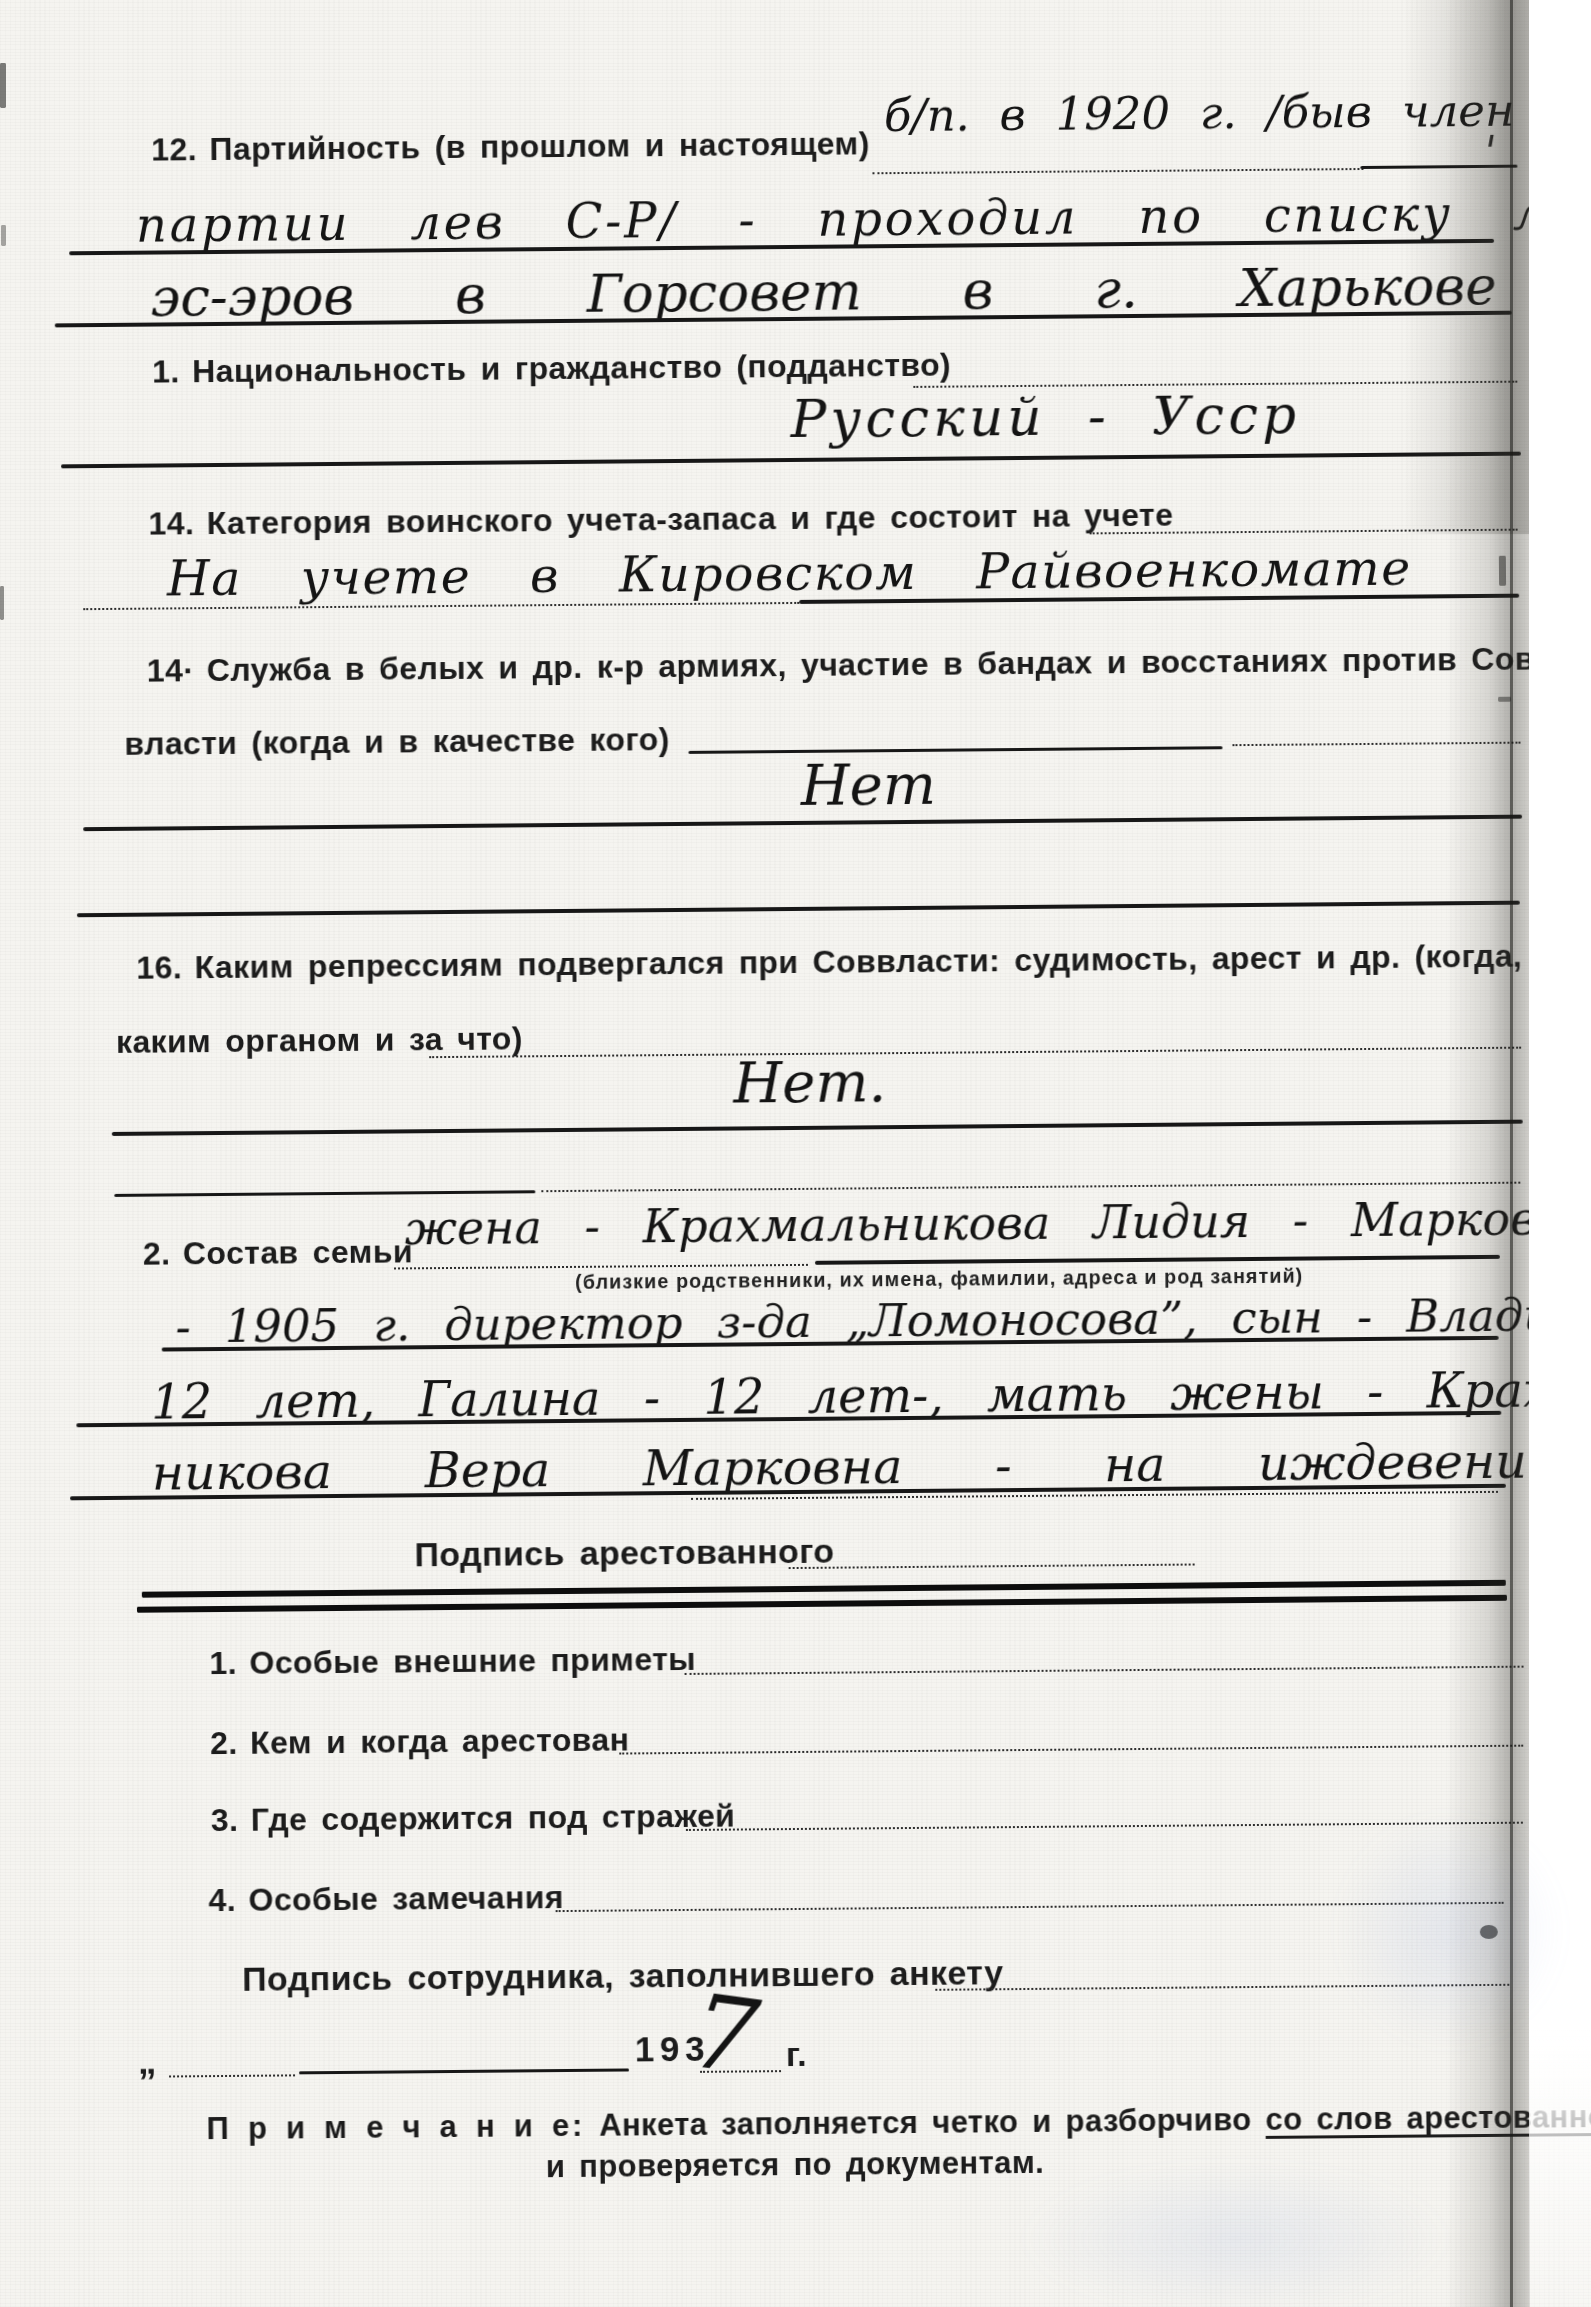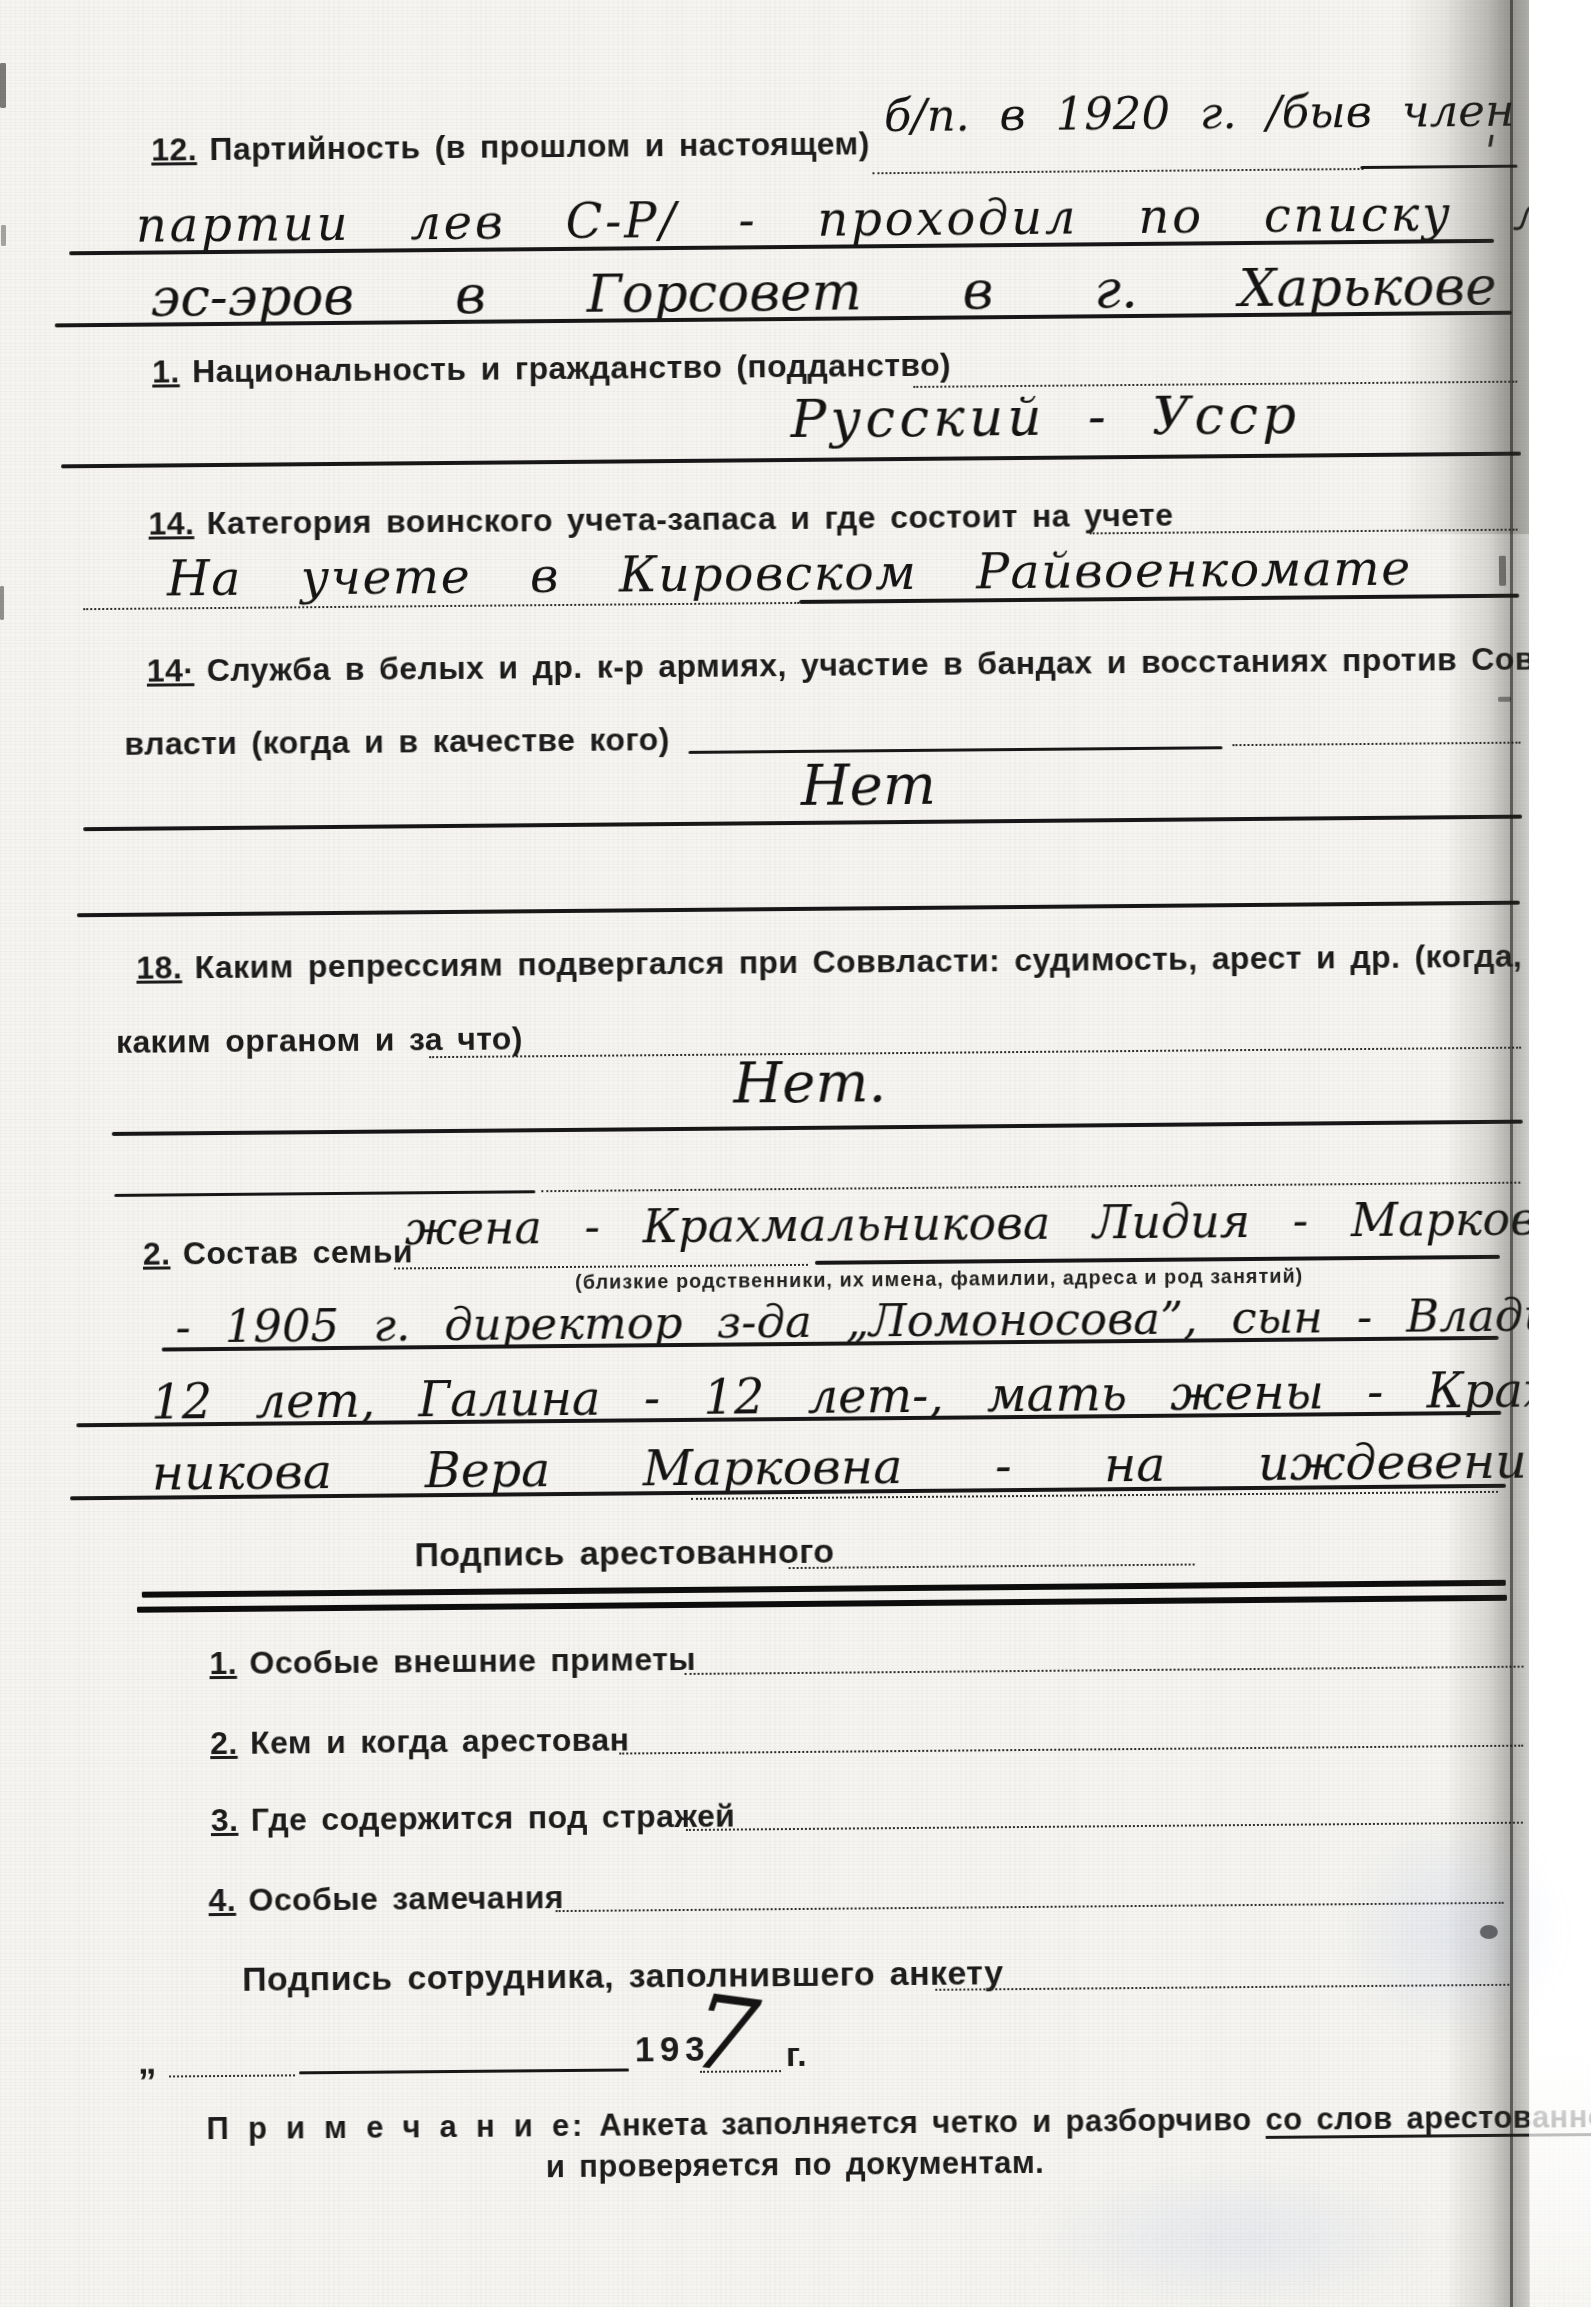--- a/index.html
+++ b/index.html
@@ -9,21 +9,21 @@
     background-image:
       repeating-linear-gradient(0deg, rgba(0,0,0,0.018) 0 0.7px, transparent 0.7px 2.8px),
       repeating-linear-gradient(90deg, rgba(60,60,55,0.02) 0 1.4px, transparent 1.4px 4.9px);
     font-family:"Liberation Sans",sans-serif;
   }
   .content{position:absolute;left:0;top:0;width:1592px;height:2307px;
     transform:rotate(-0.5deg);transform-origin:793px 1151px;filter:blur(0.3px);}
   .abs{position:absolute;}
   .plabel{font-family:"Liberation Sans",sans-serif;font-weight:700;font-size:32px;
     color:#1c1c1c;white-space:nowrap;letter-spacing:0.4px;word-spacing:4.9px;}
-  .pnum{margin-right:12.6px;text-decoration:underline;}
+  .pnum{margin-right:12.6px;}
   .psmall{font-family:"Liberation Sans",sans-serif;font-weight:700;font-size:19.7px;
     color:#222;white-space:nowrap;letter-spacing:1.1px;}
   .hw{font-family:"DejaVu Serif",serif;font-style:italic;color:#141414;white-space:nowrap;}
   .ln{background:#171717;height:3.5px;border-radius:2.1px;}
   .dln{border-top:2.8px dotted #2c2c2c;height:0;}
   .thick{background:#0d0d0d;height:5.6px;border-radius:1.4px;}
   .und{text-decoration:underline;text-underline-offset:5.6px;text-decoration-thickness:2.8px;}
   
   .edge-band{position:absolute;top:0;right:62px;width:84px;height:2307px;
     background:linear-gradient(to right, rgba(70,68,62,0) 0%, rgba(70,68,62,0.16) 50%, rgba(45,44,40,0.34) 78%, rgba(70,68,62,0.20) 100%);}
@@ -64,21 +64,21 @@
     <div class="abs ln" style="left:804px;top:600px;width:720px;height:4.2px;"></div>
 
     <div class="abs plabel" style="left:151px;top:647px;"><span class="pnum">14·</span><span>Служба в белых и др. к-р армиях, участие в бандах и восстаниях против Сов-</span></div>
     <div class="abs plabel" style="left:128px;top:720px;">власти (когда и в качестве кого)</div>
     <div class="abs ln" style="left:692px;top:750px;width:534px;height:2.8px;"></div>
     <div class="abs dln" style="left:1236px;top:748px;width:288px;"></div>
     <div class="abs hw" style="left:804px;top:753px;font-size:56px;">Нет</div>
     <div class="abs ln" style="left:86px;top:821px;width:1439px;"></div>
     <div class="abs ln" style="left:79px;top:907px;width:1443px;"></div>
 
-    <div class="abs plabel" style="left:138px;top:944px;"><span class="pnum">18.</span><span>Каким репрессиям подвергался при Соввласти: судимость, арест и др. (когда,</span></div>
+    <div class="abs plabel" style="left:138px;top:944px;"><span class="pnum">16.</span><span>Каким репрессиям подвергался при Соввласти: судимость, арест и др. (когда,</span></div>
     <div class="abs plabel" style="left:117px;top:1018px;">каким органом и за что)</div>
     <div class="abs dln" style="left:430px;top:1053px;width:1092px;"></div>
     <div class="abs hw" style="left:734px;top:1050px;font-size:56px;">Нет.</div>
     <div class="abs ln" style="left:112px;top:1126px;width:1411px;"></div>
     <div class="abs ln" style="left:114px;top:1188px;width:421px;height:2.8px;"></div>
     <div class="abs dln" style="left:541px;top:1188px;width:979px;"></div>
 
     <div class="abs plabel" style="left:142px;top:1230px;"><span class="pnum">2.</span><span>Состав семьи</span></div>
     <div class="abs hw" style="left:404px;top:1198px;font-size:46px;word-spacing:28px;">жена - Крахмальникова Лидия - Марков</div>
     <div class="abs dln" style="left:393px;top:1264px;width:414px;"></div>

